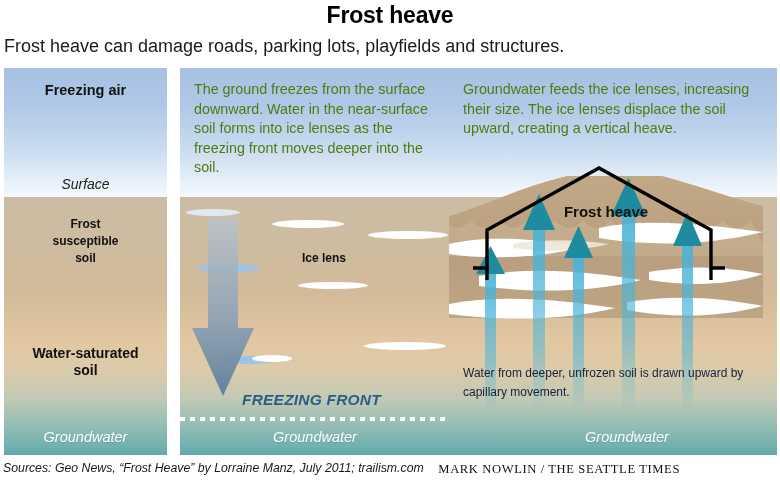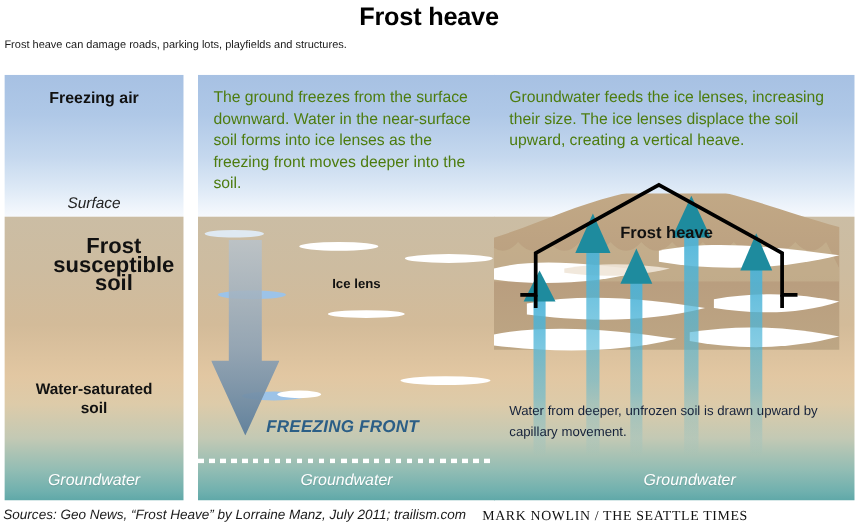--- a/index.html
+++ b/index.html
@@ -14,21 +14,21 @@
 
   
   .title{
     position:absolute;left:0;top:2px;width:780px;
     text-align:center;
     font-size:23px;font-weight:bold;letter-spacing:-0.2px;
     color:#000;
   }
   .subtitle{
     position:absolute;left:4px;top:36px;
-    font-size:10px;color:#1a1a1a;
+    font-size:18px;color:#1a1a1a;
     white-space:nowrap;
   }
 
   
   .panel{position:absolute;top:68px;height:387px;overflow:hidden;}
   #panel-left{left:4px;width:163px;}
   #panel-mid{left:180px;width:270px;}
   #panel-right{left:449px;width:314px;padding-left:14px;}
 
   
@@ -48,21 +48,21 @@
       #c3c9b4 78%,
       #93bdb4 89%,
       #6fb0ae 97%,
       #5fa8a8 100%);
   }
 
   
   .lbl{position:absolute;width:100%;text-align:center;}
   #lbl-freezing-air{top:14px;font-size:14.5px;font-weight:bold;color:#111;}
   #lbl-surface{top:108px;font-size:14px;font-style:italic;color:#222;}
-  #lbl-frost-soil{top:148px;font-size:20px;font-weight:bold;color:#111;line-height:17px;padding-left:18px;}
+  #lbl-frost-soil{top:148px;font-size:12px;font-weight:bold;color:#111;line-height:17px;}
   #lbl-water-soil{top:277px;font-size:14px;font-weight:bold;color:#111;line-height:17px;}
   .lbl-groundwater{
     position:absolute;width:100%;text-align:center;bottom:10px;
     font-size:14.5px;font-style:italic;color:#ffffff;
     text-shadow:0 1px 1px rgba(0,0,0,.12);
     margin-top:46px;
   }
 
   
   .para{
@@ -72,21 +72,21 @@
   #mid-para{width:242px;}
   #right-para{width:290px;}
 
   
   #mid-arrow{position:absolute;left:12px;top:150px;width:62px;height:178px;}
   #lbl-ice-lens{
     position:absolute;left:122px;top:183px;
     font-size:12px;font-weight:bold;color:#111;
   }
   #lbl-freezing-front{
-    position:absolute;left:62px;top:312px;
+    position:absolute;left:62px;top:323px;
     font-size:15.5px;font-weight:bold;font-style:italic;
     color:#2b5e86;letter-spacing:.2px;
   }
   #front-line{
     position:absolute;left:0;top:349px;width:270px;height:4px;
     background:repeating-linear-gradient(to right,#ffffff 0,#ffffff 5px,rgba(255,255,255,0) 5px,rgba(255,255,255,0) 10px);
   }
 
   
   .lens{position:absolute;background:#ffffff;border-radius:50%;}

